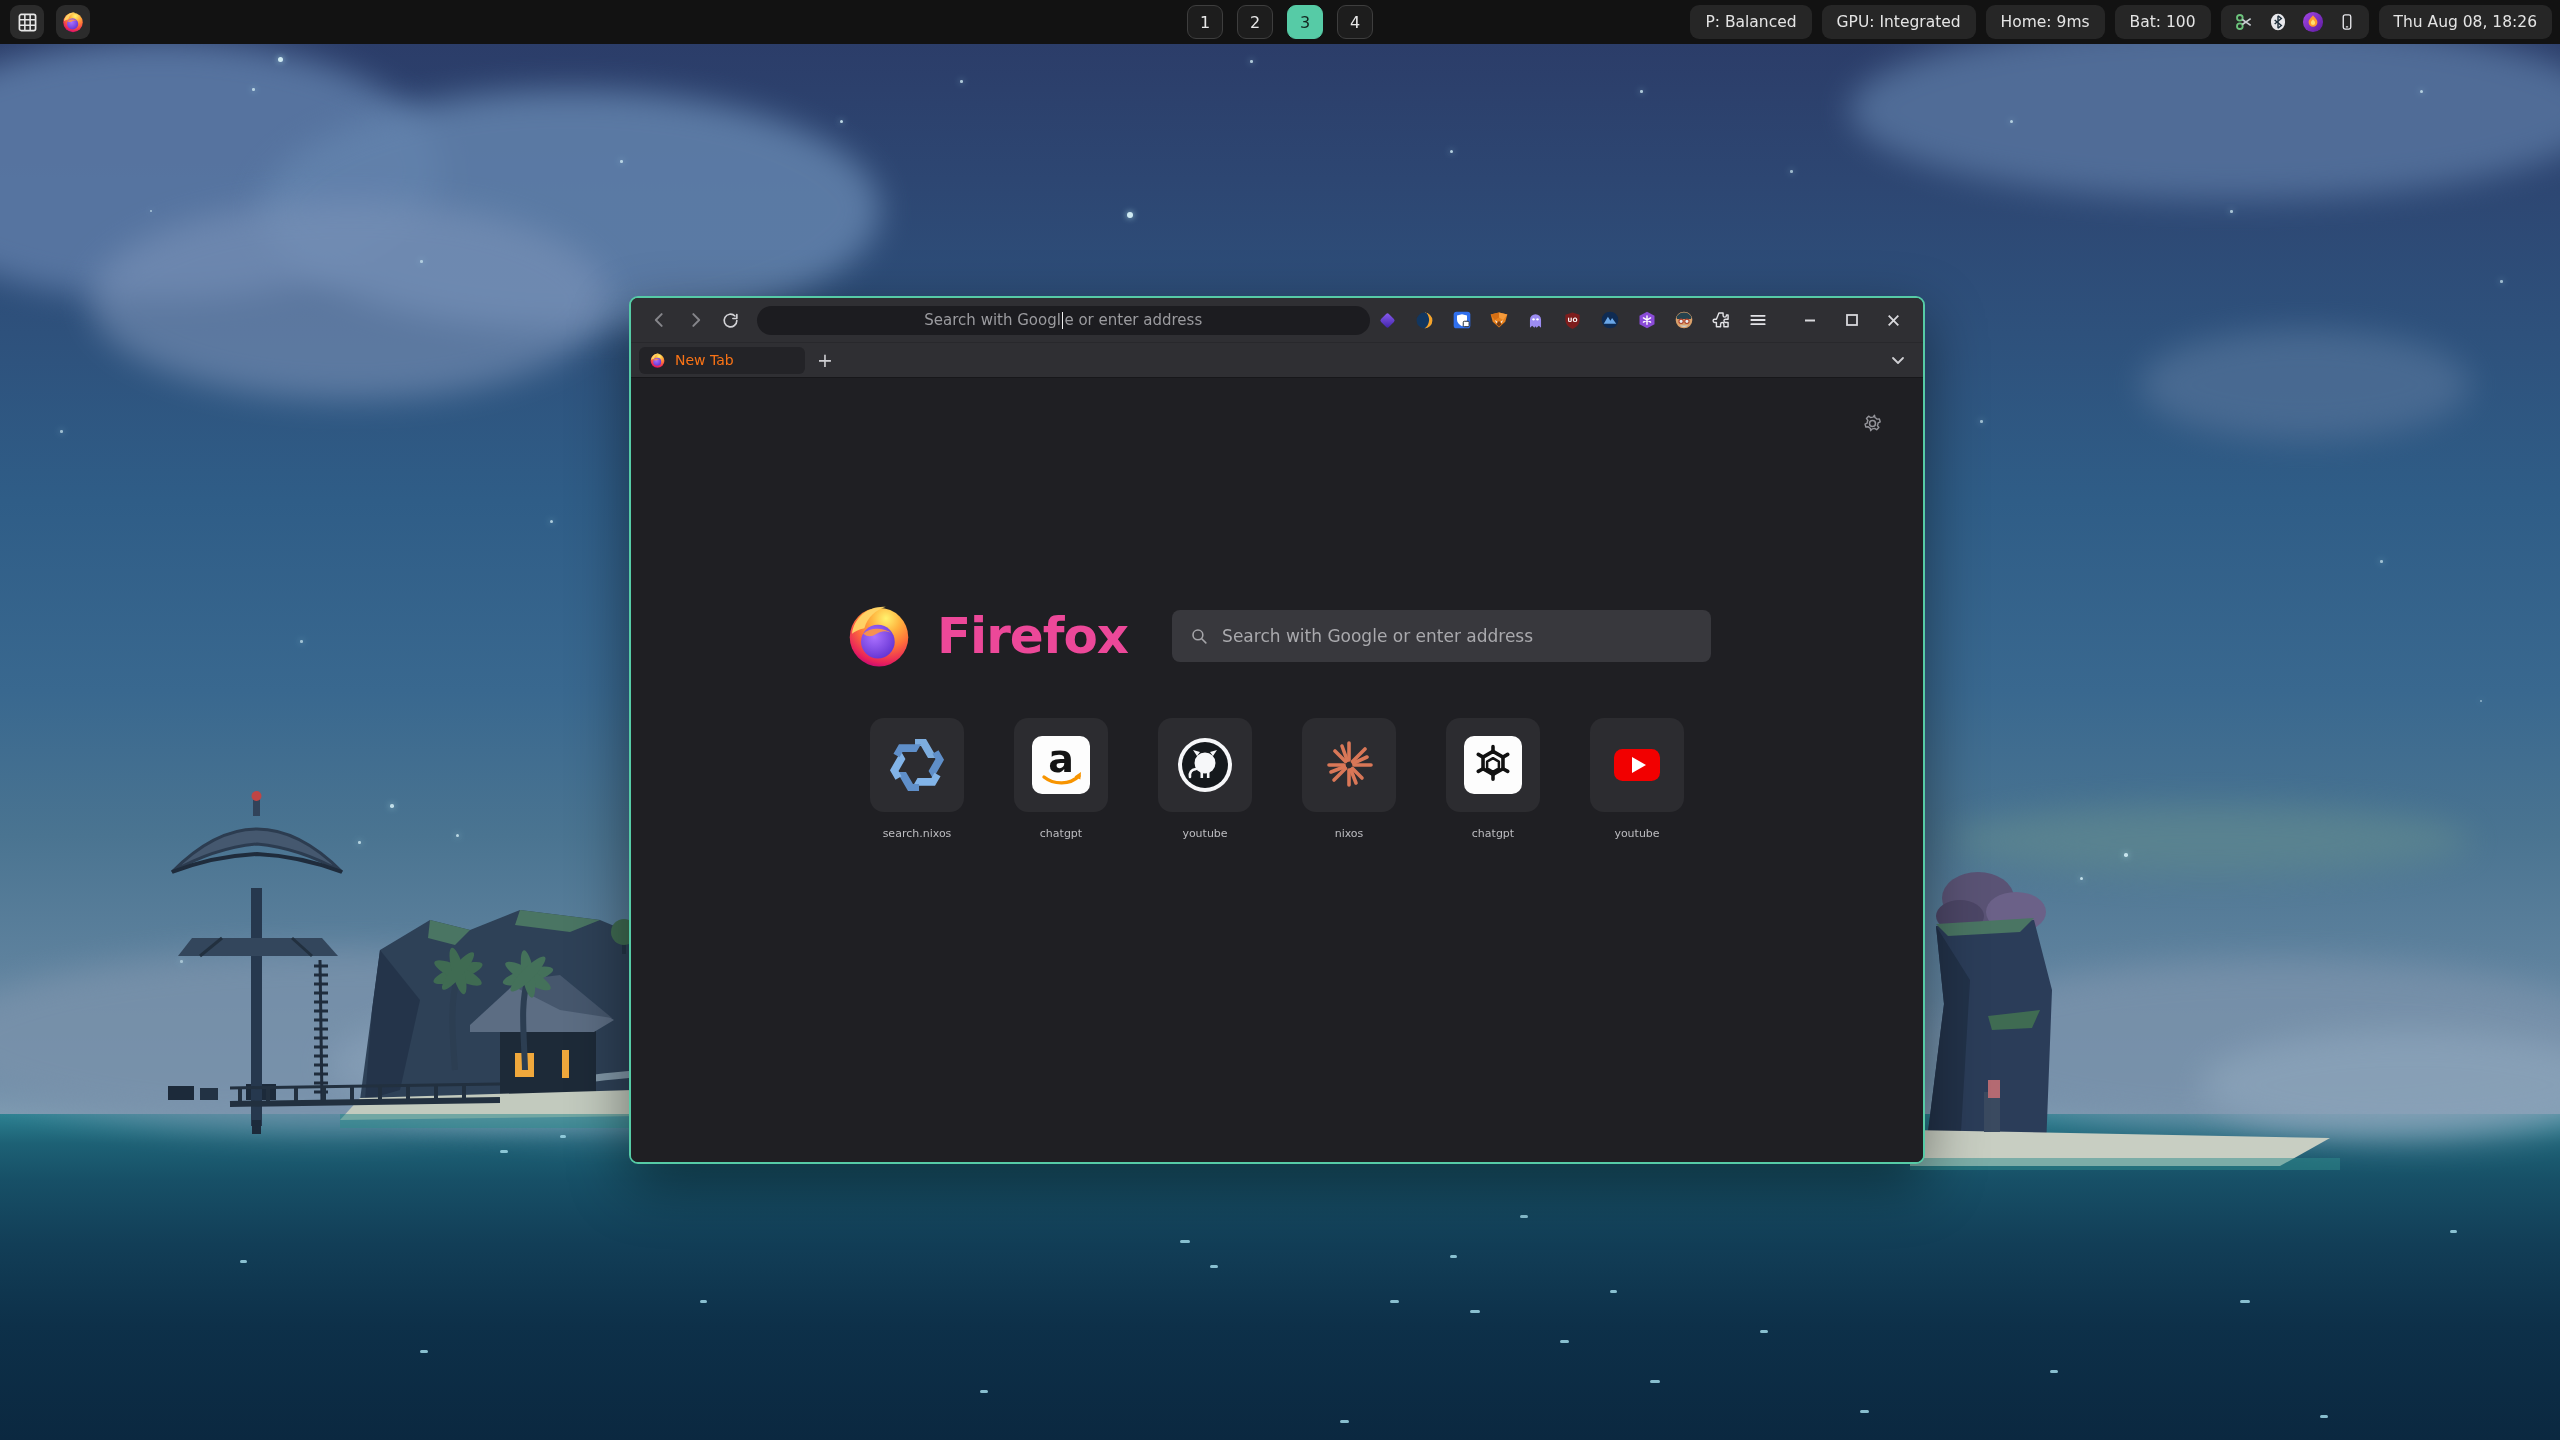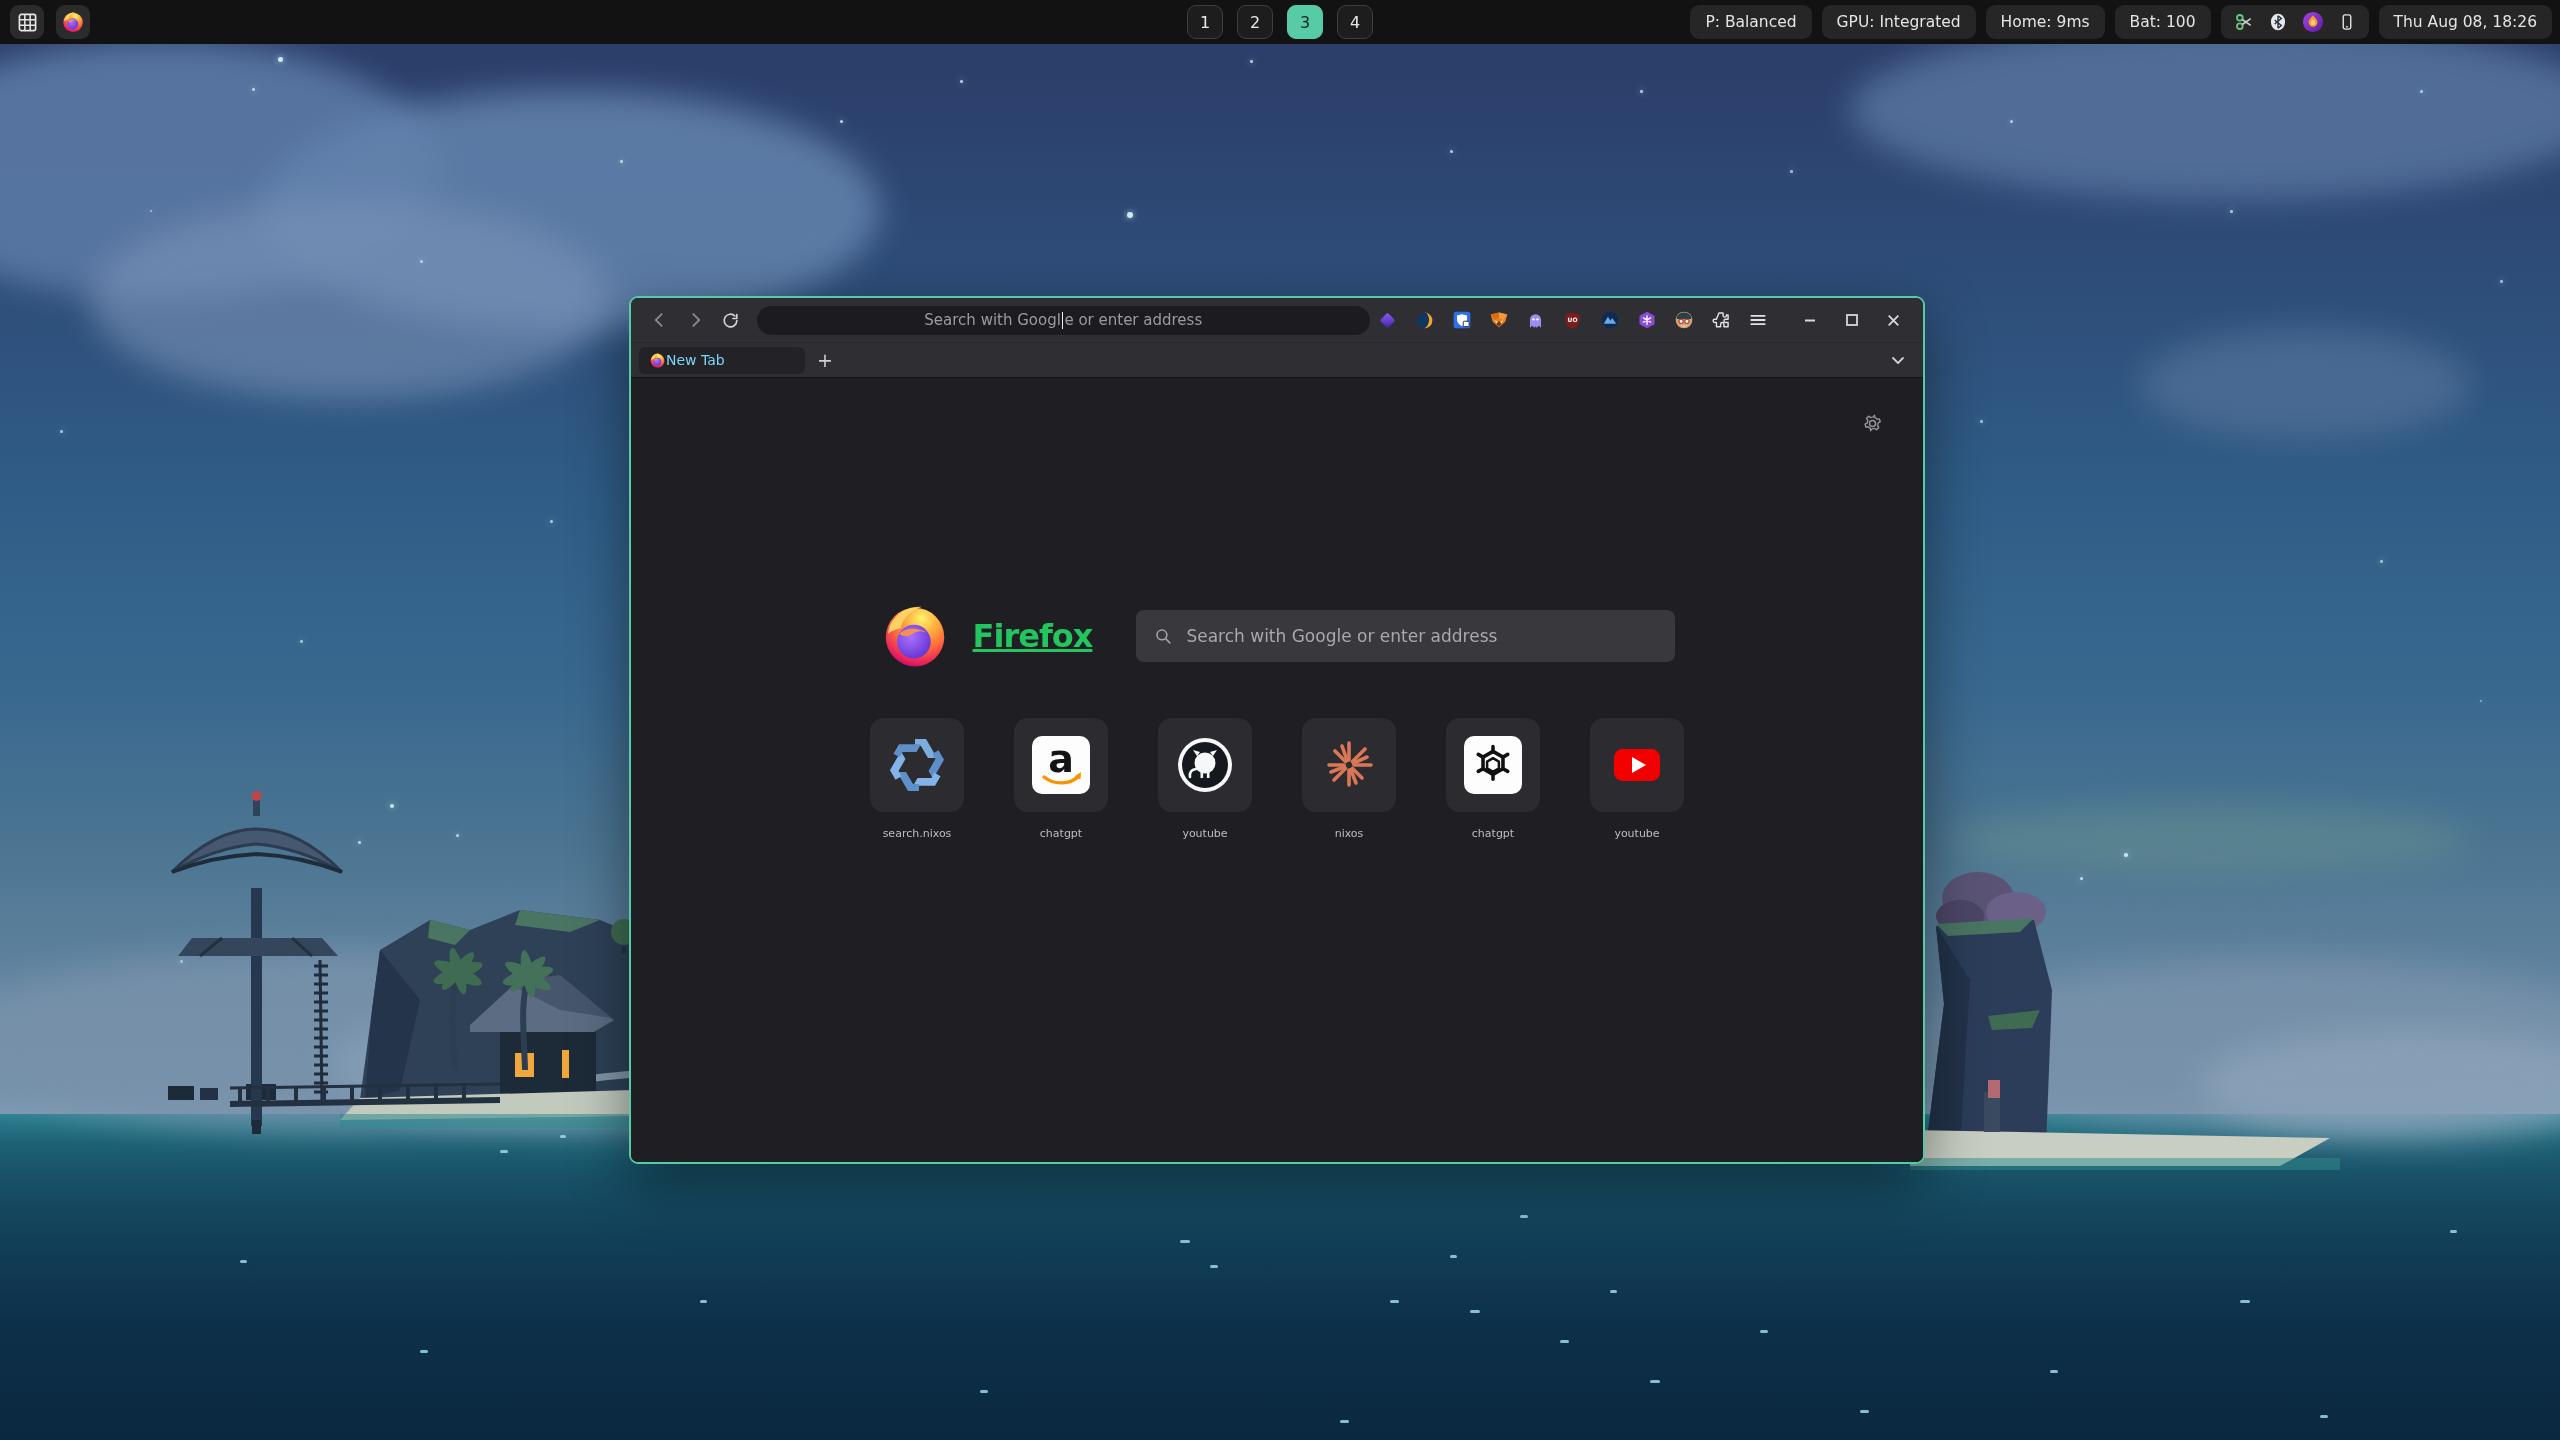--- a/index.html
+++ b/index.html
@@ -40,28 +40,28 @@
   .urlbar{width:672px;height:29px;background:#1c1c20;border-radius:15px;margin-left:6px;
     display:flex;align-items:center;justify-content:center;color:#9b9b9f;font-size:15px;}
   .caret{display:inline-block;width:1.5px;height:17px;background:#f0f0f0;margin:0 1px;vertical-align:-3px;}
   .ext-row{flex:1;display:flex;align-items:center;justify-content:flex-end;gap:13px;}
   .ext-ico{width:24px;height:24px;display:flex;align-items:center;justify-content:center;border-radius:5px;}
   .winctl{display:flex;align-items:center;gap:24px;margin-left:18px;padding-right:6px;}
   .ctl{width:18px;height:18px;display:flex;align-items:center;justify-content:center;}
   .fftabbar{height:34px;background:#2f2f33;display:flex;align-items:center;padding:0 8px;
     border-bottom:1px solid #17171a;position:relative;}
   .tab{width:166px;height:27px;background:#232327;border-radius:6px;display:flex;align-items:center;
-    padding:0 10px;box-sizing:border-box;color:#7dd3fc;font-size:14px;}
+    gap:9px;padding:0 10px;box-sizing:border-box;color:#f97316;font-size:14px;}
   .newtab-btn{width:28px;height:27px;display:flex;align-items:center;justify-content:center;
     color:#cfcfd3;font-size:19px;margin-left:6px;border-radius:6px;}
   .alltabs-btn{position:absolute;right:12px;top:5px;width:26px;height:24px;display:flex;align-items:center;justify-content:center;}
   .ffcontent{position:relative;height:786px;background:#1f1f23;}
   .gear-btn{position:absolute;top:30px;right:36px;width:30px;height:30px;display:flex;align-items:center;justify-content:center;border-radius:5px;}
   .nt-hero{position:absolute;top:222px;left:0;width:100%;display:flex;align-items:center;justify-content:center;gap:22px;}
-  .wordmark{font-size:32px;font-weight:700;color:#22c55e;letter-spacing:-1px;text-decoration:underline;}
+  .wordmark{font-size:50px;font-weight:700;color:#ec4899;letter-spacing:-1px;}
   .nt-search{width:539px;height:52px;background:#38383d;border-radius:8px;display:flex;align-items:center;
     gap:13px;padding:0 18px;box-sizing:border-box;color:#a9a9ad;font-size:17px;margin-left:22px;}
   .nt-tiles{position:absolute;top:340px;left:0;width:100%;display:flex;justify-content:center;gap:50px;}
   .shortcut{display:flex;flex-direction:column;align-items:center;width:94px;}
   .tile{width:94px;height:94px;background:#2c2c30;border-radius:14px;display:flex;align-items:center;justify-content:center;}
   .tile-label{margin-top:15px;font-size:11px;color:#bcbcc0;white-space:nowrap;}
   .whitebox{width:58px;height:58px;background:#fdfdfd;border-radius:10px;display:flex;align-items:center;justify-content:center;position:relative;}
 </style>
 </head>
 <body style="--accent: #56cba6;">

